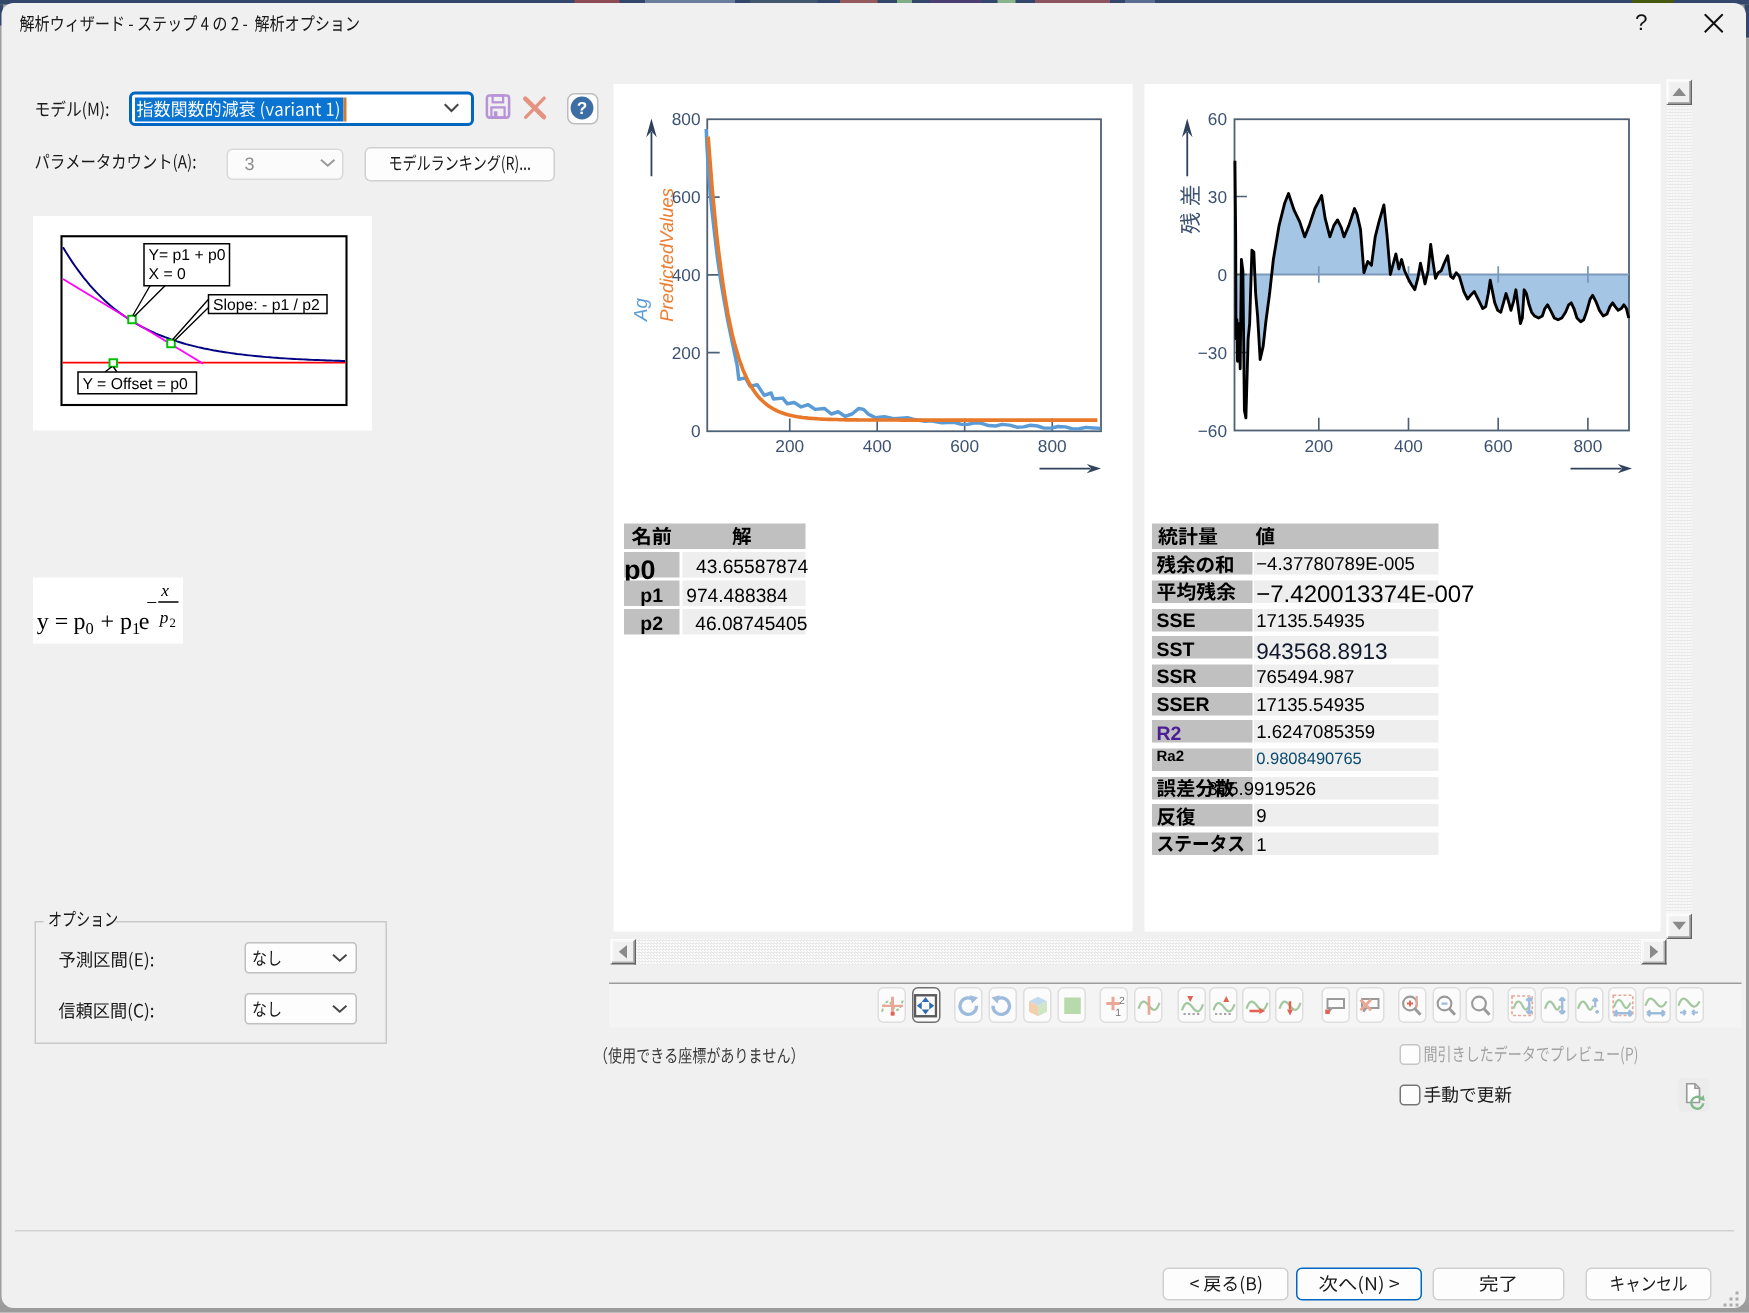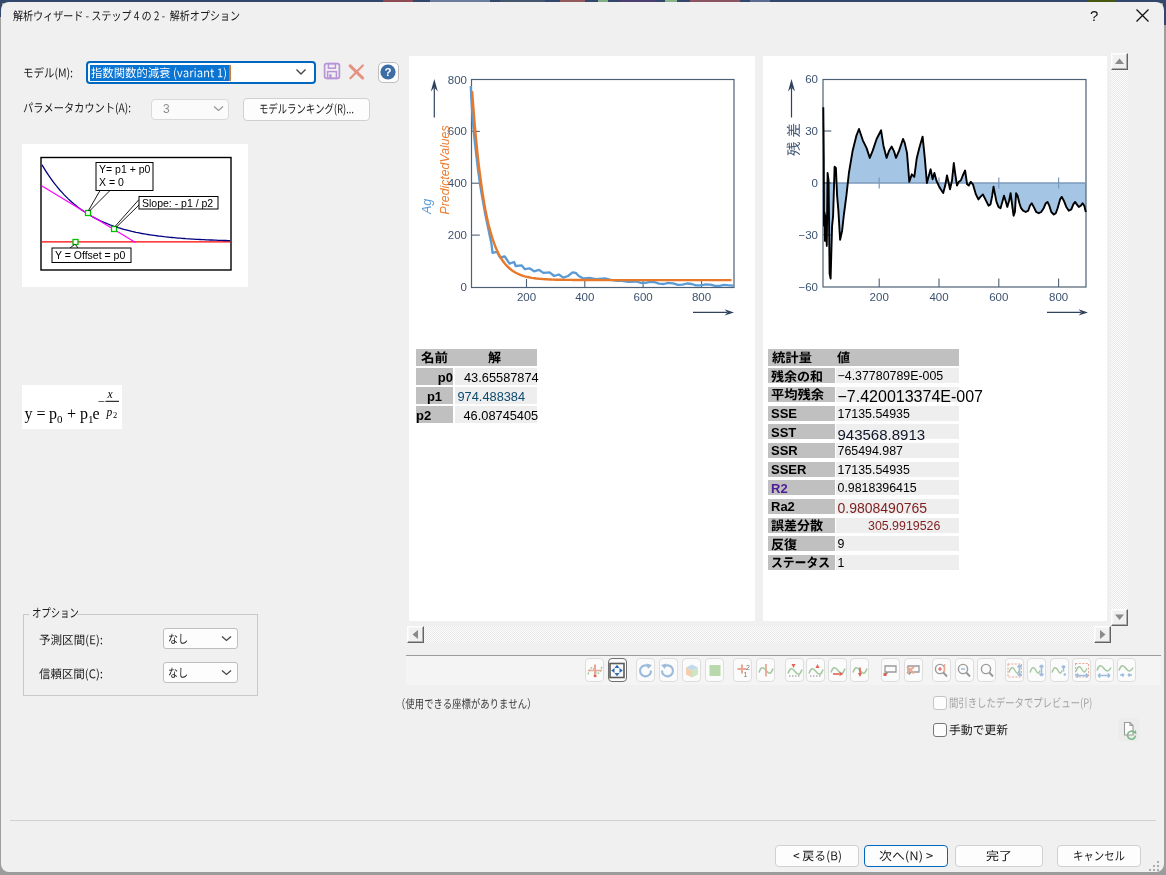--- a/index.html
+++ b/index.html
@@ -229,29 +229,29 @@
       <path d="M4.7 -11.1C3.9 -9.7 2.5 -8.1 0.3 -7.0C0.7 -6.7 1.2 -6.1 1.4 -5.7C1.9 -6.0 2.4 -6.4 2.9 -6.7C3.5 -6.2 4.3 -5.5 4.8 -4.9C3.5 -3.9 1.9 -3.1 0.3 -2.7C0.6 -2.4 1.0 -1.7 1.2 -1.3C2.2 -1.6 3.1 -2.0 4.1 -2.5V1.2H5.6V0.7H10.1V1.2H11.7V-4.7H7.0C8.3 -6.0 9.4 -7.5 10.0 -9.3L9.0 -9.8L8.7 -9.8H5.8C6.0 -10.1 6.2 -10.4 6.4 -10.8ZM10.1 -0.8H5.6V-3.3H10.1ZM4.7 -8.4H7.9C7.4 -7.5 6.8 -6.7 6.1 -6.0C5.6 -6.6 4.7 -7.2 4.0 -7.7C4.3 -7.9 4.5 -8.2 4.7 -8.4Z M20.6 -6.7V-1.3H22.0V-6.7ZM23.2 -7.0V-0.6C23.2 -0.4 23.1 -0.3 22.9 -0.3C22.7 -0.3 22.0 -0.3 21.3 -0.4C21.6 0.1 21.8 0.7 21.9 1.1C22.9 1.1 23.6 1.1 24.1 0.9C24.6 0.6 24.7 0.2 24.7 -0.5V-7.0ZM22.1 -11.1C21.8 -10.5 21.4 -9.7 21.0 -9.1H17.4L18.1 -9.4C17.9 -9.9 17.3 -10.6 16.9 -11.1L15.4 -10.5C15.7 -10.1 16.1 -9.6 16.4 -9.1H13.6V-7.7H25.4V-9.1H22.8C23.1 -9.6 23.4 -10.1 23.8 -10.6ZM18.0 -3.5V-2.7H15.8V-3.5ZM18.0 -4.7H15.8V-5.5H18.0ZM14.3 -6.8V1.1H15.8V-1.5H18.0V-0.4C18.0 -0.2 17.9 -0.2 17.7 -0.2C17.6 -0.2 17.0 -0.2 16.6 -0.2C16.8 0.2 17.0 0.7 17.1 1.1C17.9 1.1 18.5 1.1 18.9 0.9C19.3 0.7 19.5 0.3 19.5 -0.4V-6.8Z" fill="#000"></path>
     </g>
   </svg>
 <svg style="position:absolute;left:488.0px;top:349.2px;" width="15" height="18" viewBox="0 0 15 18">
     <g transform="translate(0,13.26) scale(1.0000,1)">
       <path d="M3.3 -6.6V-5.6H2.5V-6.6ZM4.3 -6.6H5.0V-5.6H4.3ZM2.4 -7.7C2.6 -8.0 2.7 -8.3 2.9 -8.7H3.9C3.8 -8.3 3.7 -8.0 3.5 -7.7ZM2.2 -11.0C1.8 -9.5 1.1 -8.0 0.2 -7.0C0.5 -6.9 1.0 -6.4 1.3 -6.2V-4.3C1.3 -2.8 1.2 -0.9 0.3 0.5C0.6 0.6 1.2 1.0 1.4 1.2C2.0 0.3 2.3 -1.0 2.4 -2.2H5.0V-0.4C5.0 -0.2 5.0 -0.1 4.8 -0.1C4.7 -0.1 4.1 -0.1 3.6 -0.2C3.8 0.2 4.0 0.8 4.1 1.1C4.9 1.1 5.4 1.1 5.8 0.9C6.2 0.7 6.3 0.3 6.3 -0.3V-3.1C6.6 -3.0 7.1 -2.7 7.3 -2.5C7.5 -2.8 7.7 -3.2 7.9 -3.6H8.9V-2.4H6.5V-1.0H8.9V1.1H10.4V-1.0H12.6V-2.4H10.4V-3.6H12.4V-4.9H10.4V-6.0H8.9V-4.9H8.3C8.4 -5.1 8.4 -5.4 8.5 -5.7L7.3 -5.9C8.6 -6.7 9.1 -7.7 9.4 -9.1H10.9C10.8 -8.0 10.8 -7.6 10.6 -7.4C10.5 -7.3 10.4 -7.3 10.3 -7.3C10.1 -7.3 9.8 -7.3 9.3 -7.4C9.5 -7.0 9.7 -6.5 9.7 -6.1C10.2 -6.1 10.7 -6.1 11.0 -6.1C11.3 -6.2 11.6 -6.3 11.8 -6.6C12.1 -6.9 12.2 -7.8 12.3 -9.9C12.3 -10.0 12.3 -10.4 12.3 -10.4H6.5V-9.1H8.0C7.8 -8.2 7.4 -7.4 6.3 -6.9V-7.7H4.8C5.1 -8.2 5.4 -8.8 5.6 -9.3L4.7 -9.9L4.5 -9.8H3.3C3.4 -10.1 3.5 -10.4 3.6 -10.8ZM3.3 -4.5V-3.4H2.5L2.5 -4.3V-4.5ZM4.3 -4.5H5.0V-3.4H4.3ZM6.3 -3.3V-6.6C6.6 -6.4 6.8 -6.0 6.9 -5.7L7.2 -5.9C7.0 -4.9 6.7 -4.0 6.3 -3.3Z" fill="#000"></path>
     </g>
   </svg>
 <div class="abs" style="left:416px;top:368px;width:37px;height:17px;background:#c0c0c0"></div>
 <div class="abs" style="left:454.5px;top:368px;width:82.5px;height:17px;background:#eeeeee"></div>
-<div class="lab" style="left:416px;top:369.5px;width:37px;text-align:right;font-size:13px;font-weight:bold;color:#000">p0</div>
+<div class="lab" style="left:416px;top:369.5px;width:37px;text-align:left;font-size:18px;font-weight:bold;color:#000">p0</div>
 <div class="lab" style="left:464px;top:370px;font-size:12.8px;color:#000">43.65587874</div>
 <div class="abs" style="left:416px;top:387px;width:37px;height:17px;background:#c0c0c0"></div>
 <div class="abs" style="left:454.5px;top:387px;width:82.5px;height:17px;background:#eeeeee"></div>
 <div class="lab" style="left:416px;top:388.5px;width:37px;text-align:center;font-size:13px;font-weight:bold;color:#000">p1</div>
-<div class="lab" style="left:457.5px;top:389px;font-size:12.8px;color:#0c4a6e">974.488384</div>
+<div class="lab" style="left:457.5px;top:389px;font-size:12.8px;color:#000000">974.488384</div>
 <div class="abs" style="left:416px;top:406px;width:37px;height:17px;background:#c0c0c0"></div>
 <div class="abs" style="left:454.5px;top:406px;width:82.5px;height:17px;background:#eeeeee"></div>
-<div class="lab" style="left:416px;top:407.5px;width:37px;font-size:13px;font-weight:bold;color:#000">p2</div>
+<div class="lab" style="left:416px;top:407.5px;width:37px;text-align:center;font-size:13px;font-weight:bold;color:#000">p2</div>
 <div class="lab" style="left:463.5px;top:408px;font-size:12.8px;color:#000">46.08745405</div>
 <div class="abs" style="left:768px;top:349px;width:191px;height:17px;background:#c0c0c0"></div>
 <svg style="position:absolute;left:772.0px;top:349.2px;" width="42" height="18" viewBox="0 0 42 18">
     <g transform="translate(0,13.26) scale(1.0256,1)">
       <path d="M9.1 -4.5V-0.7C9.1 0.6 9.4 1.1 10.5 1.1C10.7 1.1 11.1 1.1 11.4 1.1C12.3 1.1 12.7 0.6 12.8 -1.3C12.4 -1.4 11.8 -1.7 11.5 -1.9C11.5 -0.5 11.4 -0.3 11.2 -0.3C11.1 -0.3 10.8 -0.3 10.8 -0.3C10.6 -0.3 10.6 -0.3 10.6 -0.7V-4.5ZM3.7 -3.2C4.0 -2.4 4.4 -1.4 4.5 -0.7L5.6 -1.1C5.5 -1.8 5.1 -2.8 4.8 -3.5ZM0.9 -3.4C0.8 -2.3 0.6 -1.1 0.2 -0.4C0.5 -0.2 1.1 0.0 1.4 0.2C1.8 -0.6 2.1 -1.9 2.2 -3.2ZM6.7 -4.4C6.6 -2.2 6.5 -0.8 4.5 0.0C4.8 0.3 5.2 0.8 5.4 1.2C7.7 0.2 8.1 -1.7 8.2 -4.4ZM5.3 -6.2 5.5 -4.8 10.9 -5.3C11.1 -4.9 11.3 -4.6 11.4 -4.3L12.7 -5.0C12.3 -5.9 11.5 -7.1 10.7 -8.0L9.5 -7.4L10.1 -6.5L8.0 -6.4L8.8 -8.1H12.4V-9.5H9.5V-11.0H7.9V-9.5H5.3V-8.1H7.0C6.9 -7.5 6.6 -6.8 6.4 -6.3ZM0.3 -5.3 0.5 -4.0 2.4 -4.1V1.2H3.7V-4.2L4.4 -4.2C4.4 -4.0 4.5 -3.8 4.5 -3.6L5.6 -4.1C5.5 -4.8 5.0 -5.9 4.5 -6.8L3.5 -6.4C3.6 -6.1 3.8 -5.8 3.9 -5.4L2.7 -5.4C3.5 -6.5 4.4 -7.8 5.1 -8.9L3.8 -9.5C3.5 -8.9 3.1 -8.1 2.7 -7.4C2.5 -7.6 2.4 -7.7 2.2 -7.9C2.7 -8.6 3.2 -9.6 3.7 -10.5L2.3 -11.0C2.1 -10.3 1.8 -9.5 1.4 -8.7L1.1 -9.0L0.3 -8.0C0.9 -7.4 1.5 -6.7 1.9 -6.2L1.3 -5.3Z M14.0 -7.1V-5.9H18.2V-7.1ZM14.1 -10.6V-9.5H18.2V-10.6ZM14.0 -5.3V-4.1H18.2V-5.3ZM13.4 -8.9V-7.7H18.7V-8.9ZM21.4 -11.0V-6.7H18.7V-5.1H21.4V1.2H23.0V-5.1H25.7V-6.7H23.0V-11.0ZM14.0 -3.5V1.0H15.3V0.5H18.2V-3.5ZM15.3 -2.2H16.8V-0.8H15.3Z M29.7 -8.7H35.2V-8.2H29.7ZM29.7 -9.9H35.2V-9.4H29.7ZM28.2 -10.6V-7.4H36.7V-10.6ZM26.6 -7.0V-5.9H38.4V-7.0ZM29.5 -3.5H31.7V-3.0H29.5ZM33.2 -3.5H35.5V-3.0H33.2ZM29.5 -4.7H31.7V-4.3H29.5ZM33.2 -4.7H35.5V-4.3H33.2ZM26.6 -0.3V0.8H38.5V-0.3H33.2V-0.8H37.3V-1.8H33.2V-2.2H37.0V-5.5H28.0V-2.2H31.7V-1.8H27.7V-0.8H31.7V-0.3Z" fill="#000"></path>
     </g>
   </svg>
 <svg style="position:absolute;left:837.0px;top:349.2px;" width="15" height="18" viewBox="0 0 15 18">
     <g transform="translate(0,13.26) scale(1.0000,1)">
       <path d="M8.1 -5.0H10.4V-4.3H8.1ZM8.1 -3.2H10.4V-2.6H8.1ZM8.1 -6.7H10.4V-6.0H8.1ZM6.6 -7.8V-1.5H11.9V-7.8H9.4L9.5 -8.5H12.5V-9.9H9.6L9.7 -11.0L8.2 -11.0L8.1 -9.9H4.7V-8.5H8.0L7.9 -7.8ZM4.4 -7.0V1.2H5.8V0.6H12.5V-0.8H5.8V-7.0ZM3.1 -11.0C2.4 -9.1 1.3 -7.3 0.1 -6.1C0.4 -5.7 0.8 -4.9 0.9 -4.5C1.2 -4.8 1.5 -5.1 1.8 -5.5V1.1H3.3V-7.9C3.8 -8.7 4.2 -9.6 4.5 -10.5Z" fill="#000"></path>
@@ -285,33 +285,33 @@
 <div class="abs" style="left:836px;top:442.9px;width:123px;height:15.2px;background:#eeeeee"></div>
 <div class="lab" style="left:771px;top:443.4px;font-size:13px;font-weight:bold;color:#000">SSR</div>
 <div class="lab" style="left:837.5px;top:443.9px;font-size:12.4px;color:#000">765494.987</div>
 <div class="abs" style="left:768px;top:461.6px;width:66.5px;height:15.2px;background:#c0c0c0"></div>
 <div class="abs" style="left:836px;top:461.6px;width:123px;height:15.2px;background:#eeeeee"></div>
 <div class="lab" style="left:771px;top:462.1px;font-size:13px;font-weight:bold;color:#000">SSER</div>
 <div class="lab" style="left:837.5px;top:462.6px;font-size:12.4px;color:#000">17135.54935</div>
 <div class="abs" style="left:768px;top:480.2px;width:66.5px;height:15.2px;background:#c0c0c0"></div>
 <div class="abs" style="left:836px;top:480.2px;width:123px;height:15.2px;background:#eeeeee"></div>
 <div class="lab" style="left:771px;top:480.7px;font-size:13px;font-weight:bold;color:#4c1d95">R2</div>
-<div class="lab" style="left:837.5px;top:481.2px;font-size:12.4px;color:#000">0.9818396415</div>
+<div class="lab" style="left:837.5px;top:481.2px;font-size:12.4px;color:#000">1.6247085359</div>
 <div class="abs" style="left:768px;top:498.9px;width:66.5px;height:15.2px;background:#c0c0c0"></div>
 <div class="abs" style="left:836px;top:498.9px;width:123px;height:15.2px;background:#eeeeee"></div>
-<div class="lab" style="left:771px;top:499.4px;font-size:13px;font-weight:bold;color:#000">Ra2</div>
-<div class="lab" style="left:837.5px;top:499.9px;font-size:14px;color:#7f1d1d">0.9808490765</div>
+<div class="lab" style="left:771px;top:499.4px;font-size:10px;font-weight:bold;color:#000">Ra2</div>
+<div class="lab" style="left:837.5px;top:499.9px;font-size:11px;color:#0c4a6e">0.9808490765</div>
 <div class="abs" style="left:768px;top:517.5px;width:66.5px;height:15.2px;background:#c0c0c0"></div>
 <div class="abs" style="left:836px;top:517.5px;width:123px;height:15.2px;background:#eeeeee"></div>
 <svg style="position:absolute;left:770.5px;top:516.9px;" width="54" height="18" viewBox="0 0 54 18">
     <g transform="translate(0,13.26) scale(1.0000,1)">
       <path d="M9.0 -9.4H10.6V-8.0H9.0ZM7.7 -10.7V-6.7H12.0V-10.7ZM1.0 -7.1V-5.9H4.6V-7.1ZM1.1 -10.6V-9.5H4.5V-10.6ZM1.0 -5.3V-4.1H4.6V-5.3ZM0.4 -8.9V-7.7H5.0V-8.9ZM5.6 -9.6V-4.1H7.0V-4.6H10.2V-3.5H5.1V-2.1H7.1C6.6 -1.3 5.7 -0.4 4.8 0.2C5.1 0.4 5.6 0.9 5.9 1.2C6.8 0.6 7.9 -0.5 8.5 -1.4L7.3 -2.1H10.6L9.3 -1.4C10.1 -0.6 11.0 0.5 11.4 1.2L12.8 0.4C12.3 -0.3 11.4 -1.3 10.6 -2.1H12.6V-3.5H11.7V-6.0H7.0V-9.6ZM0.9 -3.5V1.0H2.2V0.5H4.6V-3.5ZM2.2 -2.3H3.3V-0.8H2.2Z M21.6 -11.1C21.4 -10.6 21.1 -10.0 20.8 -9.5H18.1L18.2 -9.5C18.0 -10.0 17.6 -10.6 17.3 -11.0L15.9 -10.5C16.1 -10.2 16.4 -9.8 16.5 -9.5H14.2V-8.2H18.7V-7.5H14.9V-6.2H18.7V-5.5H13.7V-4.1H16.0C15.6 -2.3 14.7 -0.8 13.3 0.1C13.7 0.3 14.3 0.9 14.6 1.2C16.1 0.0 17.2 -1.8 17.7 -4.1H25.3V-5.5H20.3V-6.2H24.1V-7.5H20.3V-8.2H24.8V-9.5H22.5L23.3 -10.6ZM17.6 -3.4V-2.1H19.8V-0.5H16.3V0.9H25.1V-0.5H21.4V-2.1H24.2V-3.4Z M34.9 -10.9 33.4 -10.3C34.1 -8.9 35.1 -7.5 36.2 -6.3H29.1C30.1 -7.4 31.0 -8.9 31.7 -10.4L30.0 -10.9C29.2 -8.9 27.8 -7.1 26.1 -6.0C26.5 -5.7 27.2 -5.1 27.5 -4.7C27.8 -5.0 28.2 -5.3 28.5 -5.7V-4.8H30.7C30.5 -2.9 29.8 -1.1 26.8 -0.2C27.2 0.2 27.7 0.8 27.9 1.2C31.3 -0.0 32.1 -2.2 32.4 -4.8H35.0C34.9 -2.0 34.7 -0.9 34.5 -0.6C34.3 -0.4 34.2 -0.4 34.0 -0.4C33.6 -0.4 33.0 -0.4 32.2 -0.5C32.5 -0.0 32.7 0.6 32.7 1.1C33.5 1.1 34.3 1.1 34.7 1.1C35.2 1.0 35.6 0.9 35.9 0.4C36.4 -0.1 36.5 -1.7 36.7 -5.6L36.7 -5.7C36.9 -5.4 37.2 -5.1 37.5 -4.8C37.8 -5.3 38.4 -5.9 38.8 -6.3C37.4 -7.4 35.8 -9.2 34.9 -10.9Z M47.0 -11.0C46.8 -9.3 46.4 -7.6 45.9 -6.3V-7.2H44.8V-8.3H45.9V-9.6H44.8V-10.9H43.3V-9.6H42.2V-10.9H40.8V-9.6H39.6V-8.3H40.8V-7.2H39.4V-5.9H45.7C45.6 -5.7 45.4 -5.5 45.3 -5.2V-5.3H40.2V1.2H41.7V-0.8H43.9V-0.3C43.9 -0.1 43.8 -0.1 43.7 -0.1C43.5 -0.1 43.1 -0.1 42.7 -0.1C42.8 0.2 43.0 0.8 43.1 1.2C43.8 1.2 44.4 1.1 44.8 0.9C45.2 0.7 45.3 0.4 45.3 -0.1C45.6 0.3 46.0 0.9 46.1 1.2C47.1 0.6 47.9 -0.1 48.6 -0.9C49.1 -0.1 49.8 0.6 50.6 1.2C50.9 0.8 51.4 0.1 51.7 -0.2C50.8 -0.7 50.1 -1.4 49.5 -2.4C50.1 -3.7 50.5 -5.3 50.8 -7.2H51.6V-8.7H48.1C48.3 -9.4 48.4 -10.1 48.5 -10.8ZM42.2 -8.3H43.3V-7.2H42.2ZM41.7 -2.5H43.9V-2.0H41.7ZM41.7 -3.6V-4.2H43.9V-3.6ZM45.3 -5.2C45.6 -4.8 46.1 -4.2 46.3 -3.8C46.5 -4.2 46.7 -4.6 46.9 -5.0C47.2 -4.1 47.4 -3.2 47.8 -2.4C47.2 -1.5 46.4 -0.7 45.3 -0.2V-0.3ZM47.8 -7.2H49.2C49.1 -6.1 48.9 -5.0 48.6 -4.1C48.2 -5.1 48.0 -6.1 47.8 -7.2Z" fill="#000"></path>
     </g>
   </svg>
-<div class="lab" style="left:868px;top:518.5px;font-size:12.4px;color:#7f1d1d">305.9919526</div>
+<div class="lab" style="left:805px;top:518.5px;font-size:12.4px;color:#000000">305.9919526</div>
 <div class="abs" style="left:768px;top:536.1px;width:66.5px;height:15.2px;background:#c0c0c0"></div>
 <div class="abs" style="left:836px;top:536.1px;width:123px;height:15.2px;background:#eeeeee"></div>
 <svg style="position:absolute;left:770.5px;top:535.6px;" width="28" height="18" viewBox="0 0 28 18">
     <g transform="translate(0,13.26) scale(1.0000,1)">
       <path d="M2.0 -10.4V-6.7C2.0 -4.7 1.9 -1.7 0.5 0.2C0.8 0.4 1.5 0.9 1.8 1.1C3.1 -0.7 3.5 -3.3 3.5 -5.5H4.0C4.6 -4.0 5.3 -2.8 6.2 -1.8C5.3 -1.1 4.1 -0.6 2.9 -0.3C3.2 0.1 3.6 0.7 3.8 1.2C5.2 0.7 6.4 0.2 7.5 -0.6C8.5 0.2 9.8 0.8 11.4 1.2C11.6 0.7 12.1 0.1 12.4 -0.3C11.0 -0.6 9.8 -1.1 8.8 -1.8C9.9 -3.0 10.8 -4.6 11.3 -6.6L10.2 -7.1L9.9 -7.0H3.6V-8.8H11.9V-10.4ZM9.2 -5.5C8.8 -4.4 8.2 -3.5 7.5 -2.8C6.7 -3.6 6.1 -4.5 5.7 -5.5Z M19.9 -5.5H23.2V-5.0H19.9ZM19.9 -7.0H23.2V-6.4H19.9ZM15.9 -11.0C15.3 -10.2 14.3 -9.1 13.3 -8.4C13.6 -8.2 13.9 -7.6 14.1 -7.3C15.2 -8.1 16.4 -9.4 17.3 -10.5ZM16.1 -8.2C15.4 -7.0 14.3 -5.7 13.2 -4.9C13.5 -4.5 13.9 -3.8 14.0 -3.4C14.4 -3.7 14.7 -4.0 15.0 -4.4V1.2H16.5V-6.1C16.8 -6.6 17.1 -7.0 17.3 -7.4C17.6 -7.2 18.0 -6.9 18.1 -6.8L18.5 -7.2V-4.0H19.7C19.1 -3.1 18.1 -2.3 17.1 -1.8C17.4 -1.6 17.9 -1.1 18.1 -0.8C18.5 -1.1 18.9 -1.3 19.2 -1.6C19.5 -1.3 19.8 -1.0 20.1 -0.7C19.2 -0.4 18.1 -0.2 17.0 -0.1C17.3 0.2 17.6 0.8 17.7 1.2C19.1 0.9 20.3 0.6 21.4 0.1C22.4 0.6 23.6 1.0 24.9 1.1C25.1 0.8 25.5 0.2 25.8 -0.1C24.7 -0.2 23.8 -0.4 22.9 -0.7C23.7 -1.3 24.3 -2.0 24.8 -2.9L23.8 -3.4L23.6 -3.3H20.9C21.0 -3.5 21.2 -3.7 21.3 -4.0H24.6V-8.0H19.1L19.5 -8.6H25.4V-9.8H20.1C20.2 -10.1 20.3 -10.4 20.4 -10.7L18.9 -11.0C18.6 -9.9 17.9 -8.7 17.1 -7.9ZM20.3 -2.3H22.7C22.3 -1.9 21.9 -1.6 21.5 -1.3C21.0 -1.6 20.6 -1.9 20.3 -2.3Z" fill="#000"></path>
     </g>
   </svg>
 <div class="lab" style="left:837.5px;top:537.1px;font-size:12.4px;color:#000">9</div>
 <div class="abs" style="left:768px;top:554.8px;width:66.5px;height:15.2px;background:#c0c0c0"></div>
 <div class="abs" style="left:836px;top:554.8px;width:123px;height:15.2px;background:#eeeeee"></div>

